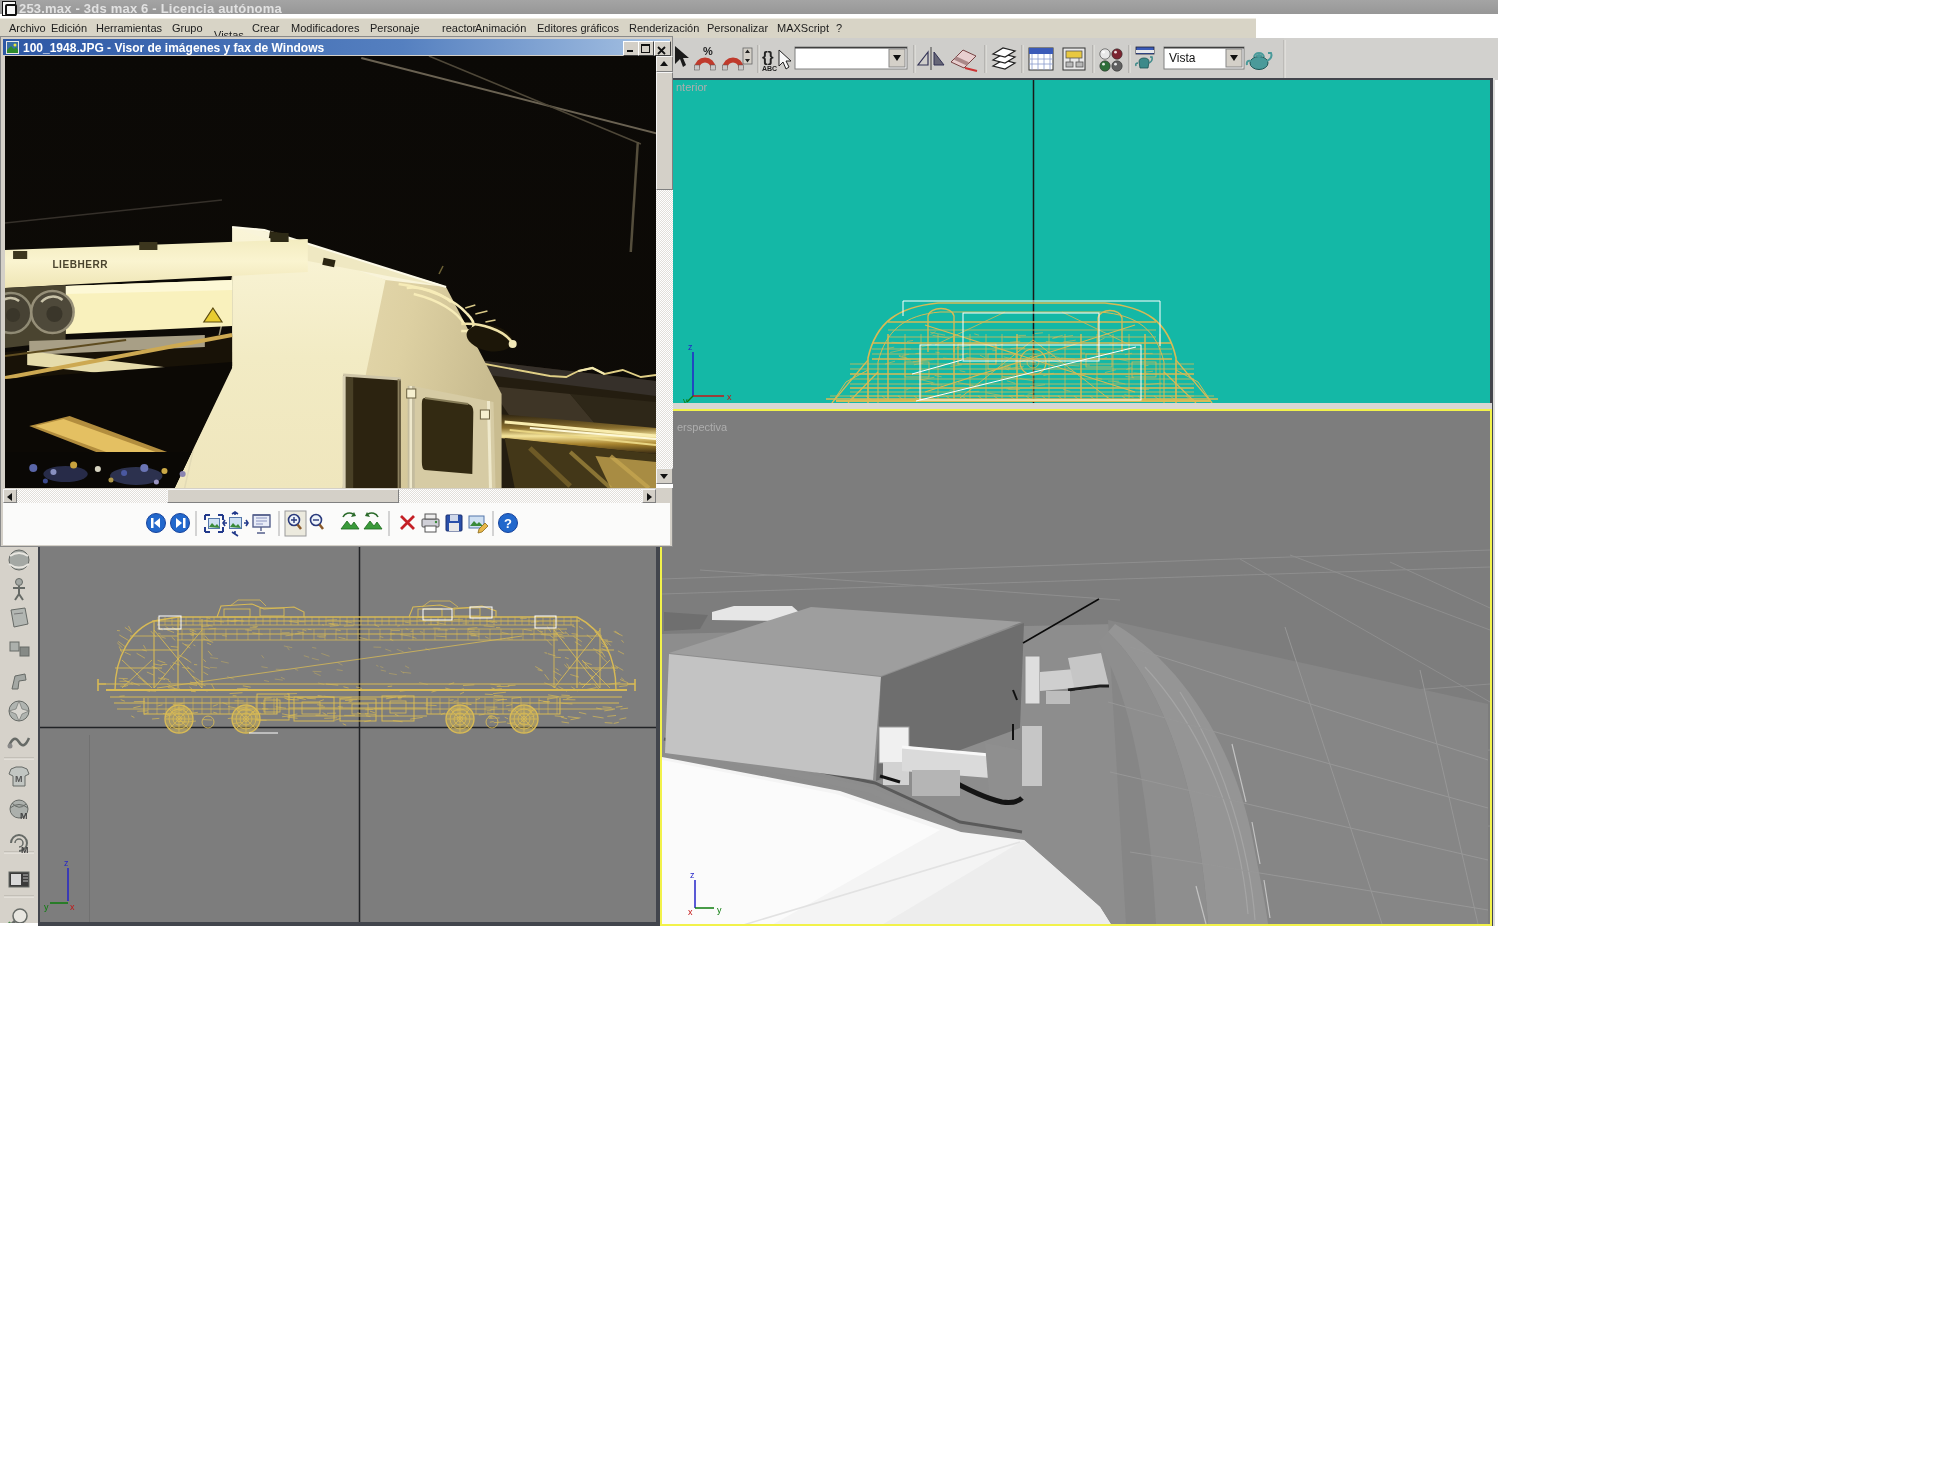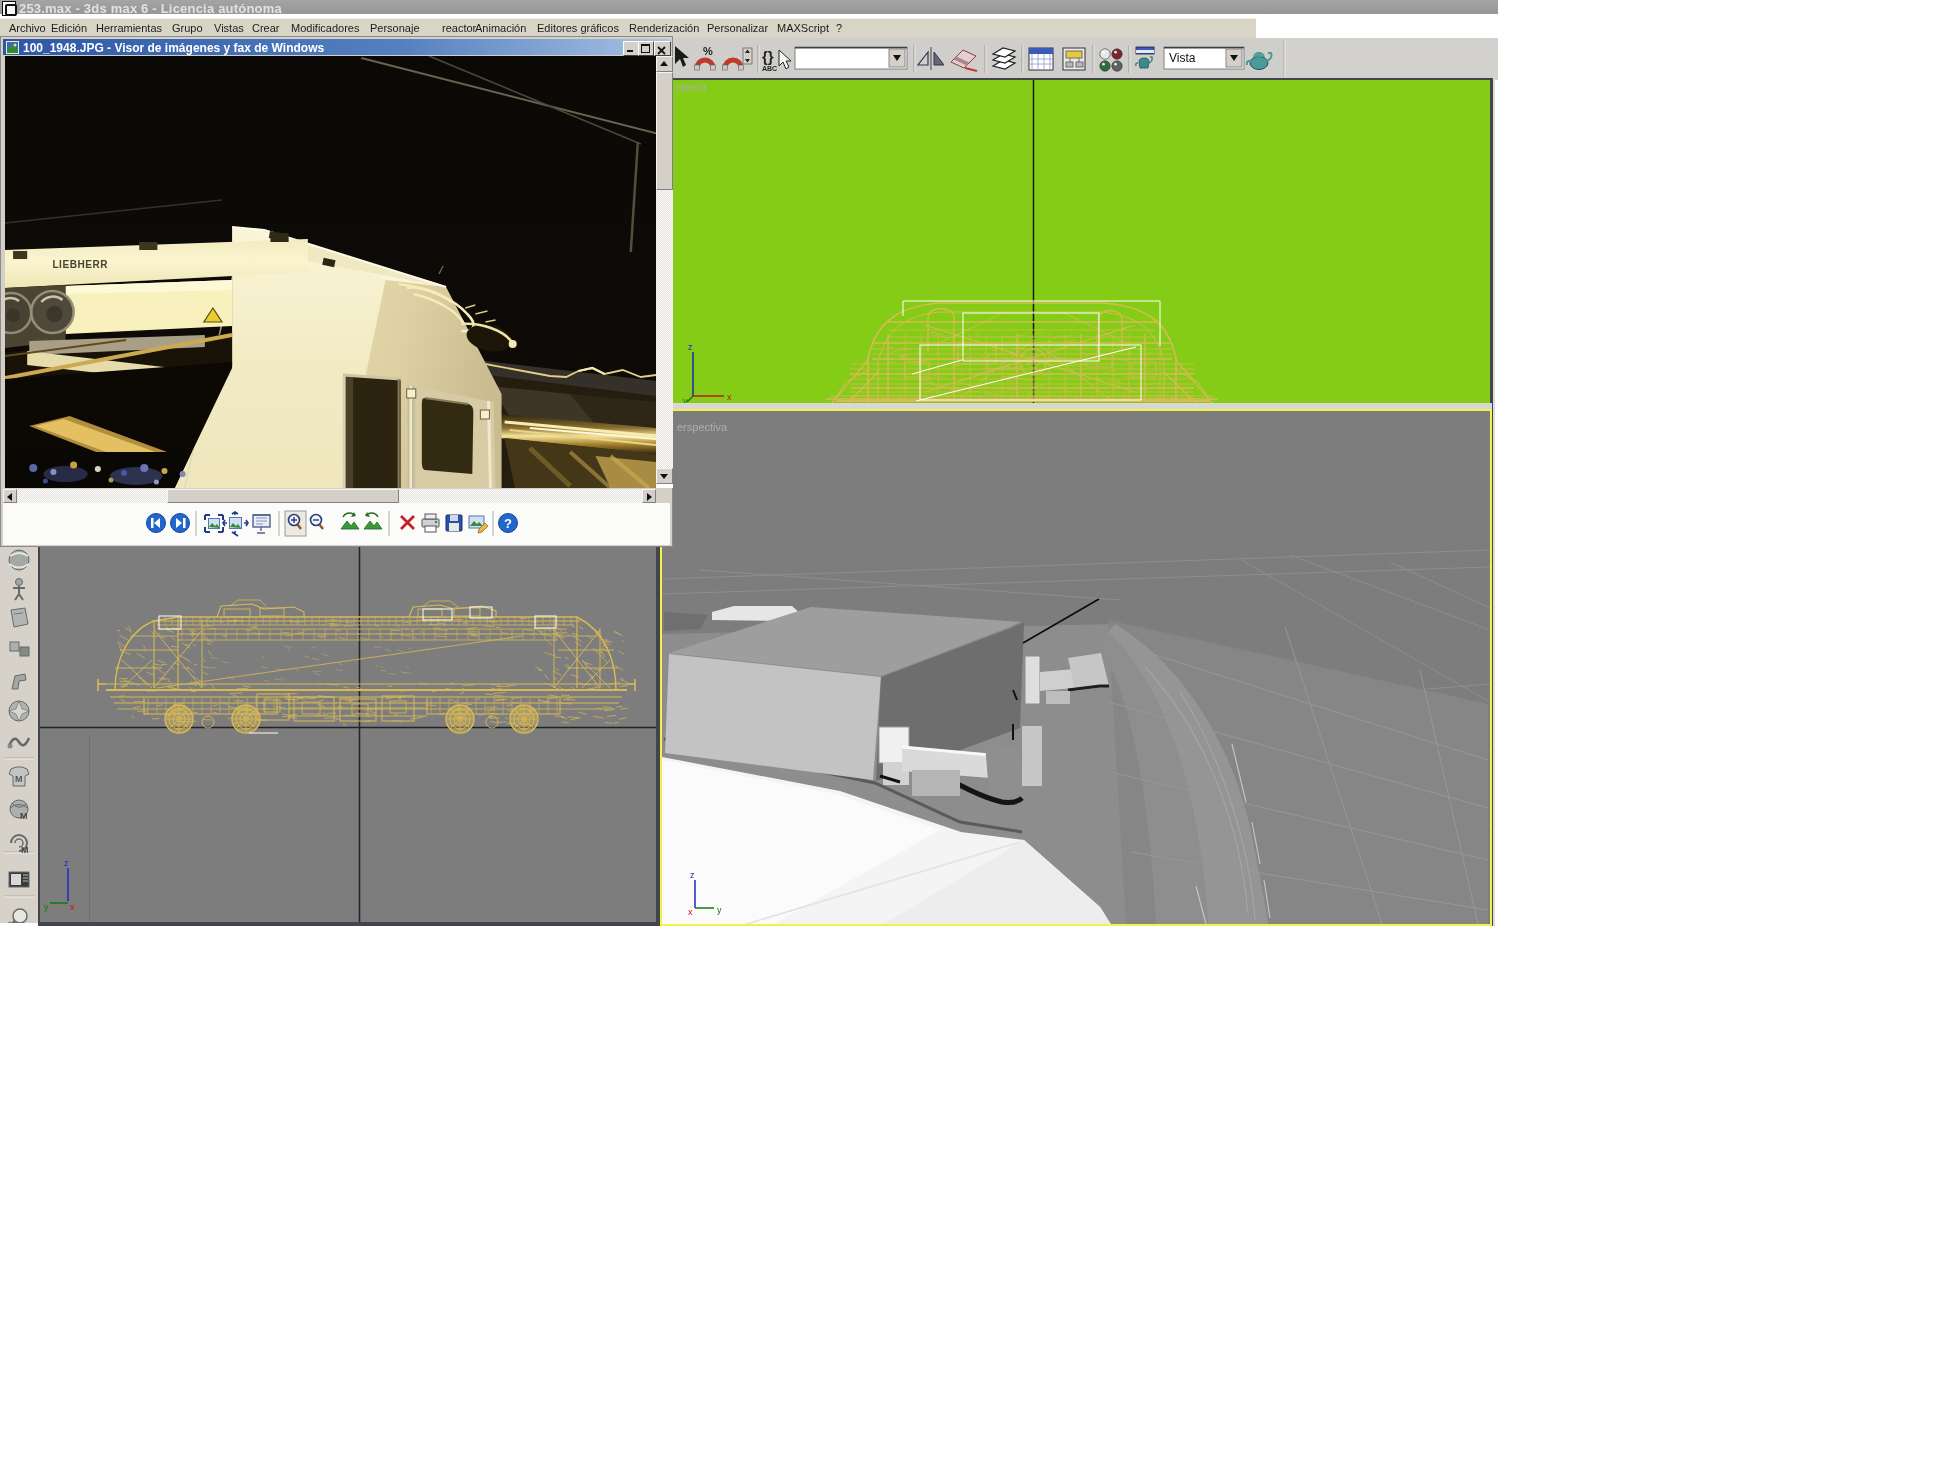--- a/index.html
+++ b/index.html
@@ -17,21 +17,21 @@
       <div class="abs" style="left:2px;top:2px;width:8px;height:8px;border:2px solid #111;border-radius:2px;"></div>
     </div>
     <span class="abs" style="left:19px;top:1px;font-size:13px;font-weight:bold;color:#e2e2e2;letter-spacing:0.2px;">253.max - 3ds max 6 - Licencia autónoma</span>
   </div>
 
   <div class="abs" id="menubar" style="left:0;top:18px;width:1256px;height:20px;background:#d8d4c6;border-top:1px solid #efece2;box-sizing:border-box;font-size:11px;color:#1c1c1c;">
   <span class="abs" style="left: 9px; top: 3px;">Archivo</span>
       <span class="abs" style="left: 51px; top: 3px;">Edición</span>
       <span class="abs" style="left: 96px; top: 3px;">Herramientas</span>
       <span class="abs" style="left: 172px; top: 3px;">Grupo</span>
-      <span class="abs" style="left: 214px; top: 3px;">Vistas</span>
+      <span class="abs" style="left: 214px; top: 10px;">Vistas</span>
       <span class="abs" style="left: 252px; top: 3px;">Crear</span>
       <span class="abs" style="left: 291px; top: 3px;">Modificadores</span>
       <span class="abs" style="left: 370px; top: 3px;">Personaje</span>
       <span class="abs" style="left: 442px; top: 3px;">reactor</span>
       <span class="abs" style="left: 475px; top: 3px;">Animación</span>
       <span class="abs" style="left: 537px; top: 3px;">Editores gráficos</span>
       <span class="abs" style="left: 629px; top: 3px;">Renderización</span>
       <span class="abs" style="left: 707px; top: 3px;">Personalizar</span>
       <span class="abs" style="left: 777px; top: 3px;">MAXScript</span>
       <span class="abs" style="left: 836px; top: 3px;">?</span>
@@ -771,21 +771,21 @@
         <g>
           <line x1="66" y1="868" x2="66" y2="901" stroke="#2525c8" stroke-width="1.5"></line>
           <line x1="48" y1="903" x2="66" y2="903" stroke="#0c7c0c" stroke-width="1.5"></line>
           <text x="62" y="866" font-size="9" fill="#2525c8">z</text>
           <text x="42" y="910" font-size="9" fill="#0c7c0c">y</text>
           <text x="68" y="910" font-size="9" fill="#c41616">x</text>
         </g>
       </svg>
     </div>
 
-    <div class="abs" style="left:620px;top:2px;width:832px;height:372px;background:#84cc16;overflow:hidden;">
+    <div class="abs" style="left:620px;top:2px;width:832px;height:372px;background:#14b8a6;overflow:hidden;">
       <svg class="abs" style="left:0;top:0" width="832" height="323" viewBox="658 80 832 323" id="svgtop">
         <text x="676" y="91" font-size="11" fill="#aeaeae">nterior</text>
         <line x1="1033.5" y1="80" x2="1033.5" y2="403" stroke="#191919" stroke-width="1.5"></line>
         <g stroke="#d8ba55" stroke-width="1" fill="none" id="wf-top">
             <path d="M868,403 L868,358 C876,322 898,307 938,303 L1105,303 C1147,307 1168,322 1176,358 L1176,403" fill="none" stroke-width="1.6"></path>
             <path d="M878,403 L878,362 C886,331 904,315 940,312 L1100,312 C1138,315 1156,330 1164,362 L1164,403" fill="none" stroke-width="1"></path>
             <path d="M868,360 L832,403 M878,372 L848,403 M1176,360 L1212,403 M1164,372 L1196,403" fill="none" stroke-width="1.2"></path>
             <path d="M832,403 L846,382 L868,370 M1212,403 L1198,382 L1176,370" fill="none" stroke-width="1"></path>
             <line x1="826" y1="399" x2="1218" y2="399" stroke-width="1.3" stroke=""></line>
             <line x1="830" y1="396" x2="1214" y2="396" stroke-width="0.8" stroke=""></line>

